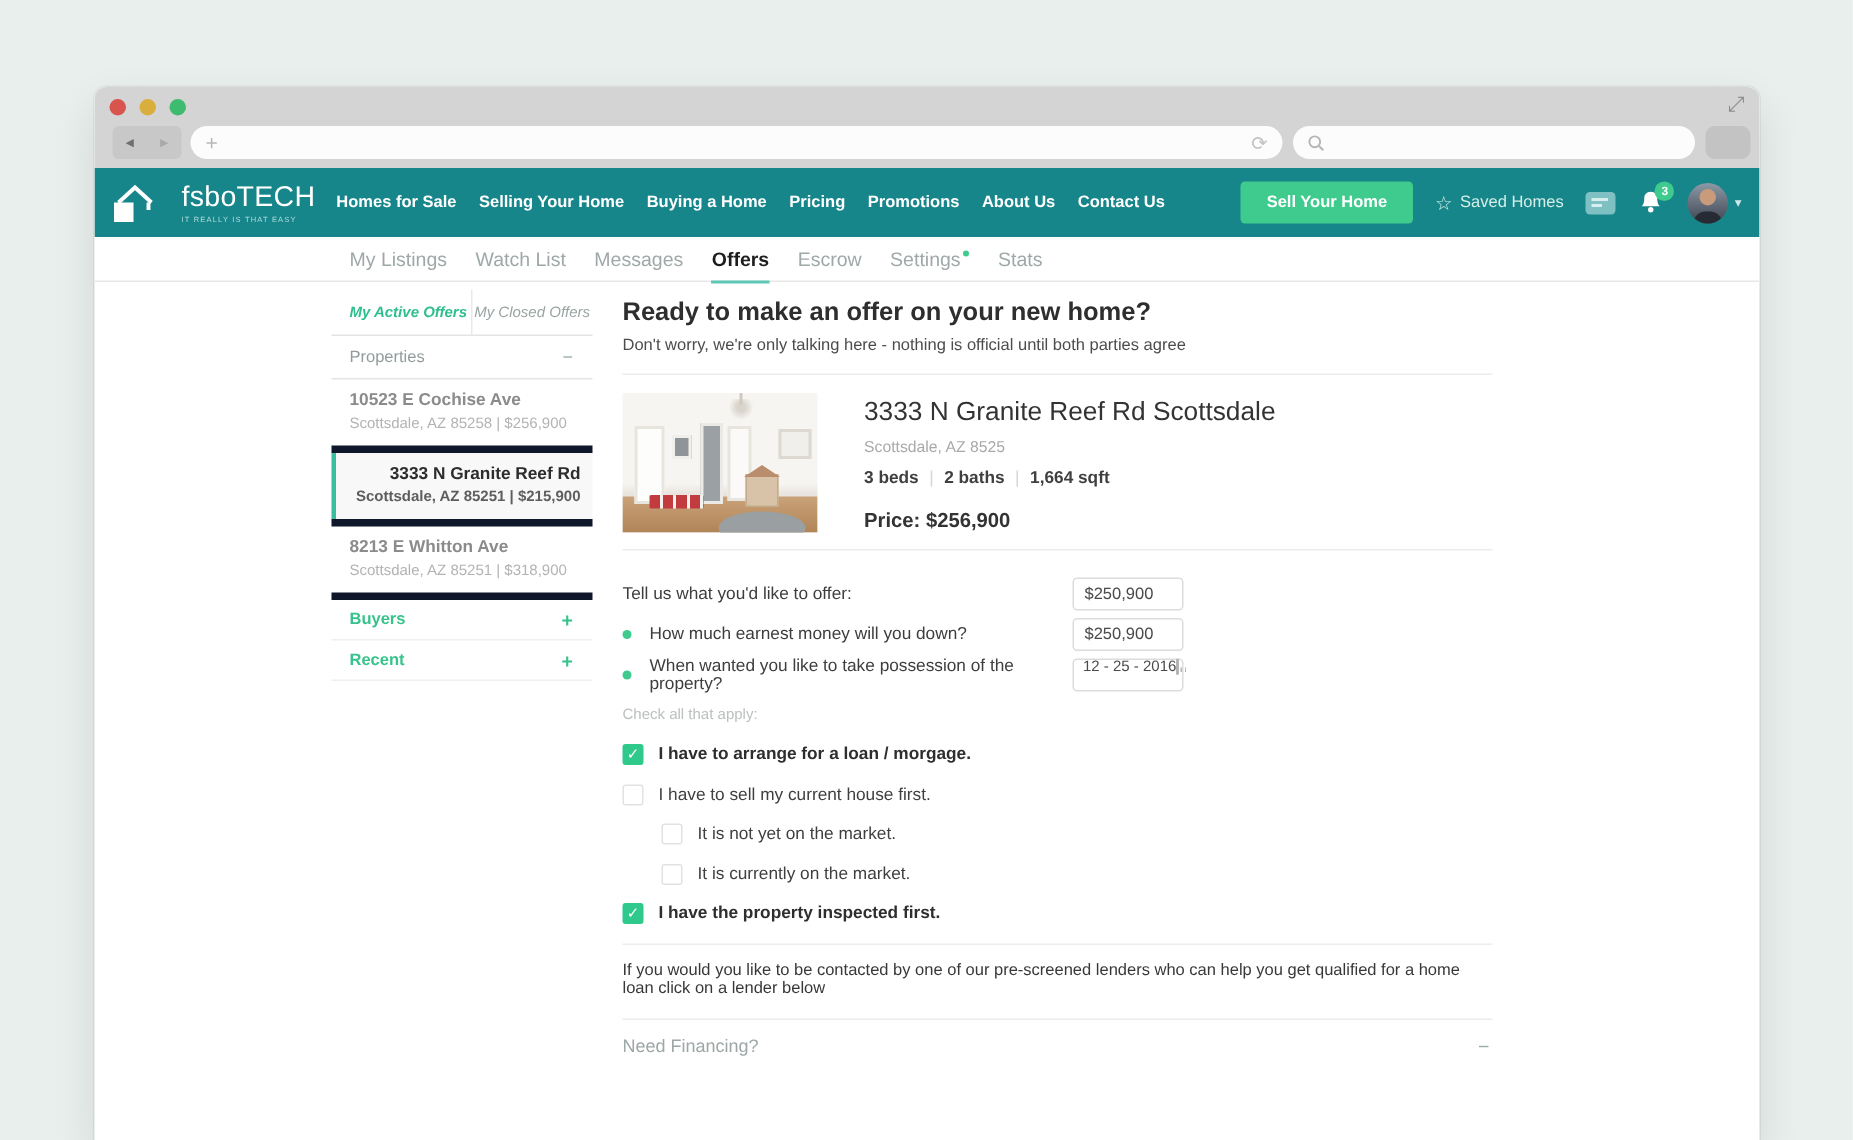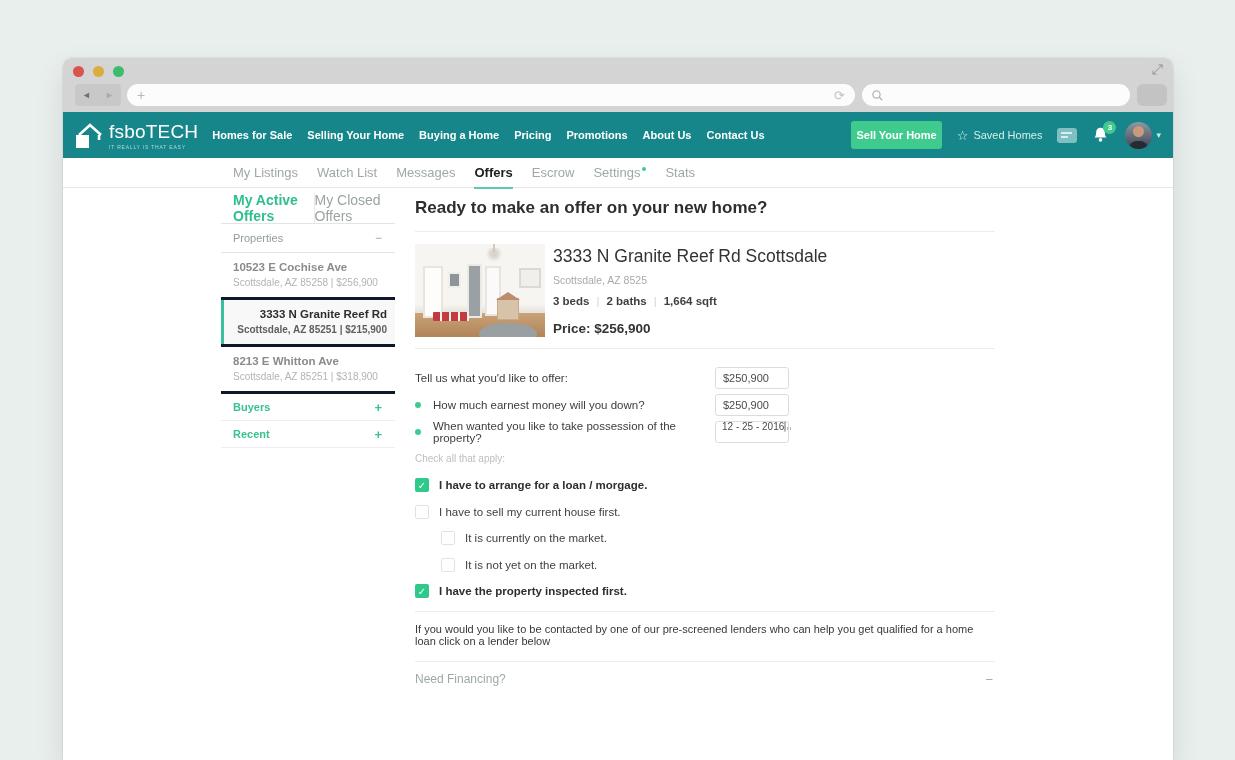--- a/index.html
+++ b/index.html
@@ -24,28 +24,28 @@
   .addressbar .plus{ font-size:14px; } .addressbar .spacer{ flex:1; }
   .addressbar .refresh{ font-size:13px; color:#c2c2c2; }
   .searchbar { position:absolute; left:799px; top:26px; width:268px; height:22px; background:#fcfcfc;
     border-radius:12px; display:flex; align-items:center; padding:0 9px; }
   .sqbtn { position:absolute; left:1074px; top:26px; width:30px; height:22px; background:#c3c3c3; border-radius:6px; }
   .expand { position:absolute; right:10px; top:3px; font-size:14px; color:#8d8d8d; }
 
   
   .navbar { position:absolute; left:0; top:54px; right:0; height:46px; background:#17868b;
     display:flex; align-items:center; padding:0 12px; }
-  .logo { display:flex; align-items:center; gap:4px; }
+  .logo { display:flex; align-items:center; gap:16px; }
   .logo-text .name{ color:#fff; font-size:19px; letter-spacing:.2px; }
   .logo-text .tag{ color:#aedcdd; font-size:5px; letter-spacing:.8px; margin-top:1px; }
   .menu { display:flex; gap:15px; margin-left:14px; }
   .menu span { color:#fff; font-size:11px; font-weight:bold; white-space:nowrap; cursor:pointer; }
   .nav-right { margin-left:auto; display:flex; align-items:center; gap:15px; }
   .sellbtn { background:#3fcb8e; color:#fff; font-size:11px; font-weight:bold; border:none;
-    padding:8px 5px; border-radius:3px; cursor:pointer; }
+    padding:8px 17px; border-radius:3px; cursor:pointer; }
   .saved { display:flex; align-items:center; gap:5px; color:#d6efe9; font-size:11px; cursor:pointer; }
   .saved .star{ font-size:13px; }
   .chaticon { width:20px; height:15px; background:#7fc0c3; border-radius:3px; position:relative; }
   .chaticon::before{ content:''; position:absolute; left:4px; top:4px; width:11px; height:2px; background:#d8eeee; }
   .chaticon::after{ content:''; position:absolute; left:4px; top:8px; width:7px; height:2px; background:#d8eeee; }
   .bellwrap{ position:relative; width:18px; height:18px; }
   .badge { position:absolute; right:-6px; top:-5px; min-width:13px; height:13px; border-radius:7px;
     background:#3fcb8e; color:#fff; font-size:8px; font-weight:bold; display:flex; align-items:center;
     justify-content:center; }
   .avatarwrap{ display:flex; align-items:center; gap:4px; }
@@ -63,48 +63,48 @@
   .subnav .tab { font-size:13px; color:#9fa8a8; cursor:pointer; position:relative;
     height:30px; display:flex; align-items:center; white-space:nowrap; }
   .subnav .tab.active { color:#1d1d1d; font-weight:bold; }
   .subnav .tab.active::after { content:''; position:absolute; left:0; right:0; bottom:-1px;
     height:2px; background:#5ec8b6; }
   .supdot { width:4px; height:4px; border-radius:50%; background:#3fcb8e; margin:-8px 0 0 2px; }
 
   
   .sidebar { position:absolute; left:158px; top:135px; width:174px; }
   .side-tabs { display:flex; border-bottom:1px solid #e4e4e4; height:31px; }
-  .side-tab { flex:1; display:flex; align-items:center; font-size:14px; cursor:pointer; }
+  .side-tab { flex:1; display:flex; align-items:center; font-size:10px; cursor:pointer;font-style:italic; }
   .side-tab.active { color:#2fbf8e; font-weight:bold; padding-left:12px; border-right:1px solid #e9e9e9; }
   .side-tab.inactive { color:#9aa4a4; justify-content:center; }
   .side-head { height:29px; display:flex; align-items:center; justify-content:space-between;
     padding:0 13px 0 12px; border-bottom:1px solid #e4e4e4; color:#929c9c; font-size:11px; cursor:pointer; }
   .side-head .mini{ color:#9aa; font-size:12px; }
-  .prop { position:relative; padding:8px 8px 9px 12px; border-bottom:3px solid #0f172a; cursor:pointer; }
+  .prop { position:relative; padding:8px 8px 9px 12px; border-bottom:5px solid #0f172a; cursor:pointer; }
   .prop .pname { font-size:11.5px; font-weight:600; color:#8b8b8b; }
   .prop .pdetail { font-size:10px; color:#b3b3b3; margin-top:4px; }
   .prop.active { background:#f8f8f8;text-align:right; }
   .prop.active::before { content:''; position:absolute; left:0; top:0; bottom:0; width:3px; background:#39bf9e; }
   .prop.active .pname { color:#2d2d2d; font-weight:bold; }
   .prop.active .pdetail { color:#5e5e5e; font-weight:600; }
   .gdot { display:inline-block; width:4px; height:4px; border-radius:50%; background:#3fcb8e;
     vertical-align:top; margin:0 0 0 2px; }
   .side-sec { height:27px; display:flex; align-items:center; justify-content:space-between;
     padding:0 13px 0 12px; border-bottom:1px solid #efefef; color:#38c38e; font-size:11px;
     font-weight:bold; cursor:pointer; }
   .side-sec .mini{ font-size:13px; }
 
   
   .main { position:absolute; left:352px; top:130px; width:580px; }
   .hr { border-top:1px solid #ececec; }
   .h1 { margin-top:10px; font-size:17px; font-weight:bold; color:#2e2e2e; }
   .sub { margin-top:6px; font-size:11px; color:#4c4c4c; }
   .hr1{ margin-top:13px; } .hr2{ margin-top:11px; }
 
-  .card { margin-top:12px; display:flex; gap:8px; }
+  .card { margin-top:12px; display:flex; gap:31px; }
   .photo { width:130px; height:93px; position:relative; overflow:hidden;
     background:linear-gradient(#f7f5f2 65%, #e9e4dd 72%); }
   .photo .floor{ position:absolute; left:0; right:0; bottom:0; height:24px;
     background:linear-gradient(#caa279, #b08457); }
   .photo .door-l{ position:absolute; left:8px; top:22px; width:20px; height:52px;
     background:#fdfdfc; border:2px solid #e8e4de; }
   .photo .door-c{ position:absolute; left:52px; top:20px; width:15px; height:54px;
     background:#9aa0a4; border:2px solid #eceae6; }
   .photo .door-r{ position:absolute; left:70px; top:22px; width:16px; height:50px;
     background:#fbfaf8; border:2px solid #e8e4de; }
@@ -289,20 +289,21 @@
       <span class="mini">+</span>
     </div>
     <div class="side-sec">
       <span>Recent</span>
       <span class="mini">+</span>
     </div>
   </div>
 
   <div class="main">
     <div class="h1">Ready to make an offer on your new home?</div>
+    <div class="sub">Don't worry, we're only talking here - nothing is official until both parties agree</div>
     <div class="hr hr1"></div>
 
     <div class="card">
       <div class="photo">
         <div class="floor"></div>
           <div class="door-l"></div>
           <div class="art"></div>
         <div class="door-c"></div>
           <div class="door-r"></div>
           <div class="win-r"></div>
@@ -349,25 +350,25 @@
       <div class="crow checked">
         <span class="cbox on">✓</span>
         <span class="clab">I have to arrange for a loan / morgage.</span>
       </div>
       <div class="crow">
         <span class="cbox off"></span>
         <span class="clab">I have to sell my current house first.</span>
       </div>
       <div class="crow indent">
         <span class="cbox off"></span>
-        <span class="clab">It is currently on the market.</span>
+        <span class="clab">It is not yet on the market.</span>
       </div>
       <div class="crow indent">
         <span class="cbox off"></span>
-        <span class="clab">It is not yet on the market.</span>
+        <span class="clab">It is currently on the market.</span>
       </div>
       <div class="crow checked">
         <span class="cbox on">✓</span>
         <span class="clab">I have the property inspected first.</span>
       </div>
     </div>
 
     <div class="hr hr3"></div>
     <div class="note">If you would you like to be contacted by one of our pre-screened lenders who can help you get qualified for a home loan click on a lender below</div>
     <div class="hr hr4"></div>

